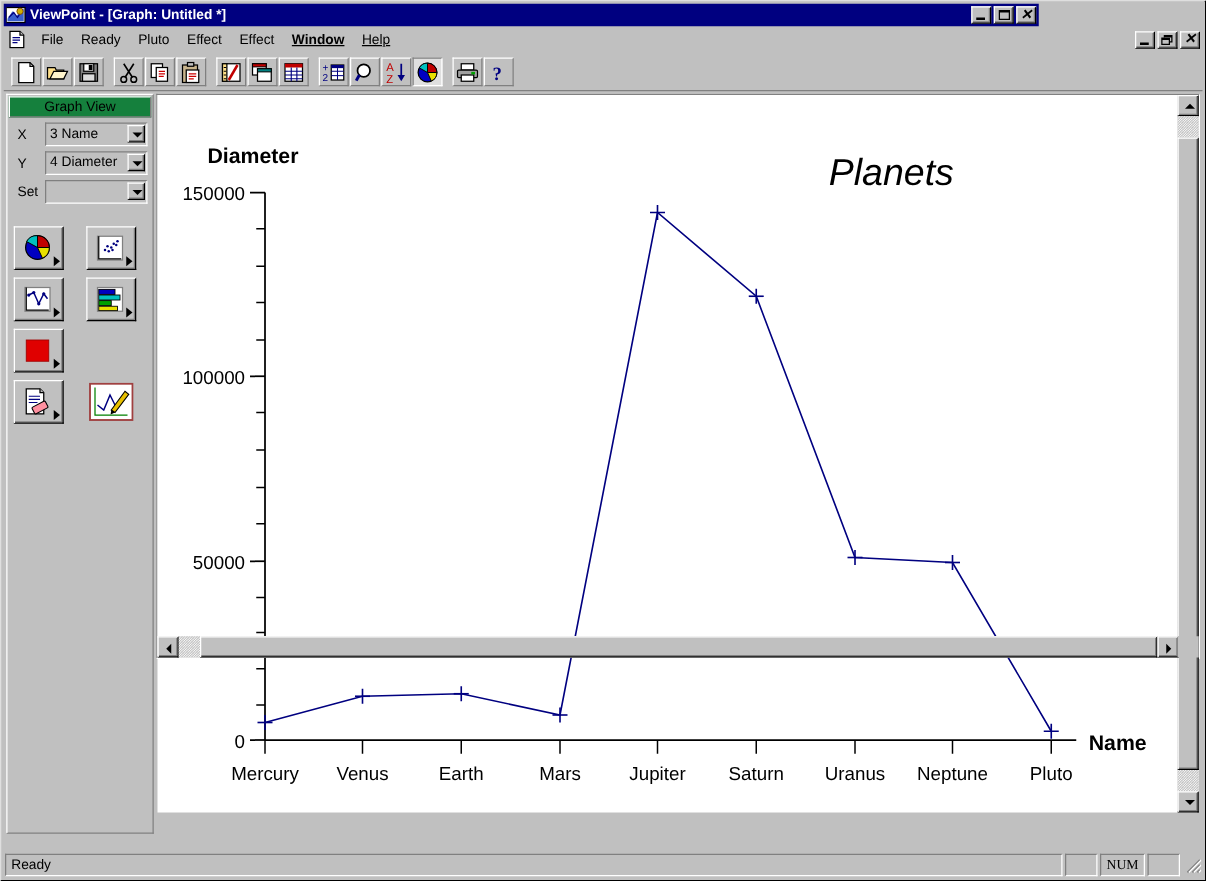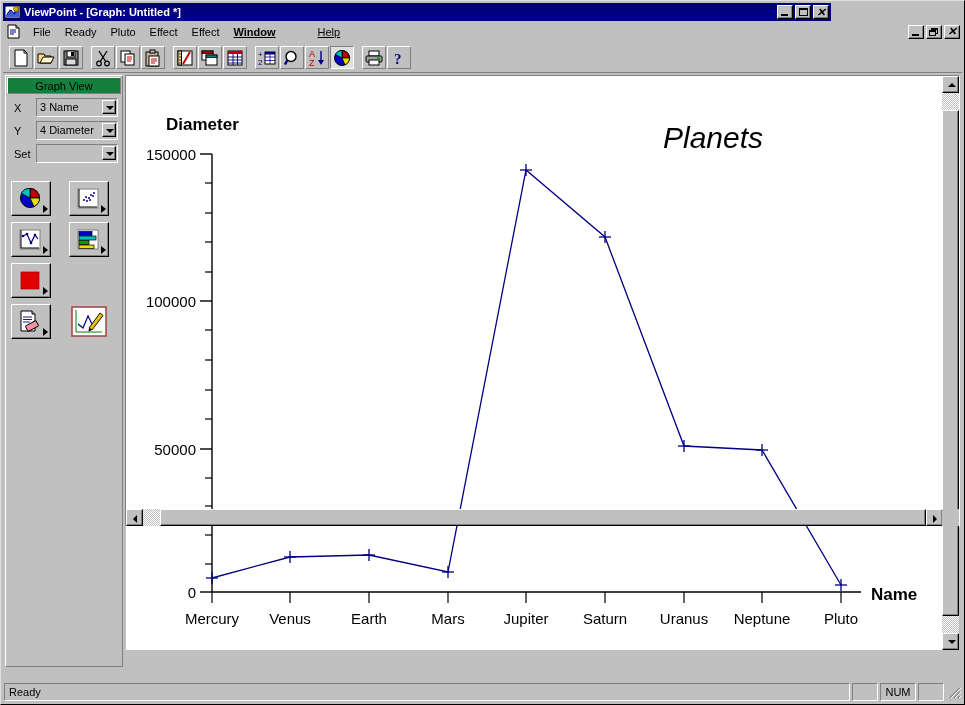--- a/index.html
+++ b/index.html
@@ -308,21 +308,21 @@
         <path d="M10 1 L10 4 L13 4" fill="#c0c0c0" stroke="#000" stroke-width="1"></path>
         <path d="M4 6 L10 6 M4 8 L10 8 M4 10 L8 10" stroke="#000080" stroke-width="1"></path>
       </svg>
     </span>
     <span class="menu-item">File</span>
     <span class="menu-item">Ready</span>
     <span class="menu-item">Pluto</span>
     <span class="menu-item">Effect</span>
     <span class="menu-item">Effect</span>
     <span class="menu-item" style="text-decoration:underline;font-weight:bold;">Window</span>
-    <span class="menu-item" style="text-decoration:underline;margin-left:28px;">Help</span>
+    <span class="menu-item" style="text-decoration:underline;">Help</span>
     <span class="winbtns">
       <span class="winbtn">
           <i class="g min-g"></i>
         </span>
       <span class="winbtn">
         <i class="g rest-g1"></i>
           <i class="g rest-g2"></i>
       </span>
       <span class="winbtn">
           <i class="g close-g">✕</i>
@@ -705,21 +705,21 @@
       <div class="sb-thumb" style="left:34px; top:0; width:766px; height:17px;"></div>
       <div class="sb-arrow arr-rt" style="right:0; top:0;"></div>
     </div>
 
     <div class="sb-corner"></div>
   </div>
 
   <div class="statusbar">
     <div class="status-main">Ready</div>
     <div class="status-pane" style="width:26px;"></div>
-    <div class="status-pane" style="width:36px;">NUM</div>
+    <div class="status-pane" style="width:36px;font-family:Liberation Serif, serif;">NUM</div>
     <div class="status-pane" style="width:26px;"></div>
     <span class="grip">
       <svg width="14" height="14" viewBox="0 0 14 14">
         <path d="M13 3 L3 13 M13 7 L7 13 M13 11 L11 13" stroke="#808080" stroke-width="1.5"></path>
         <path d="M14 3 L4 13 M14 7 L8 13 M14 11 L12 13" stroke="#ffffff" stroke-width="1"></path>
       </svg>
     </span>
   </div>
 
 </div>

